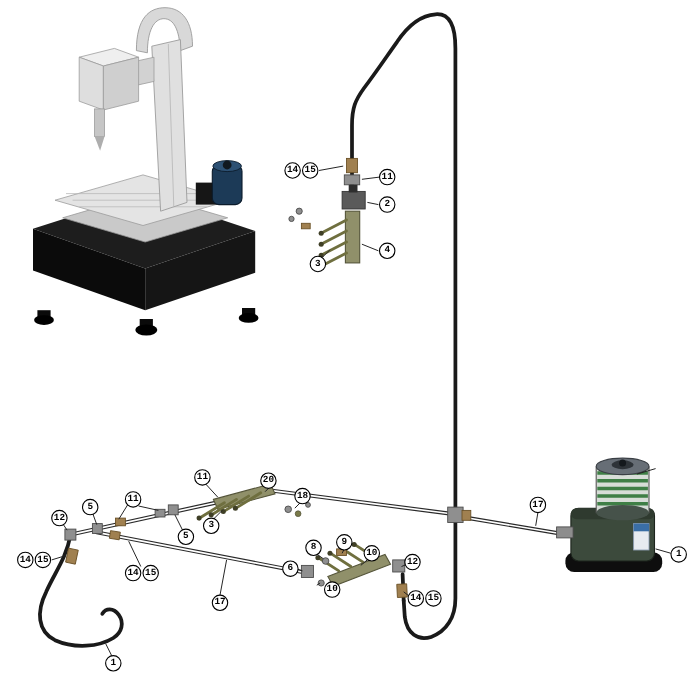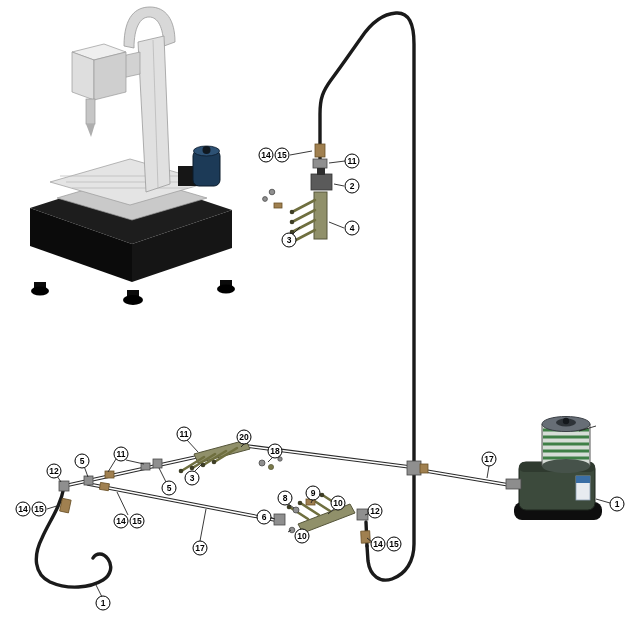--- a/index.html
+++ b/index.html
@@ -4,21 +4,21 @@
 <style>
   :root{
     --bg:#ffffff; --tube:#1a1a1a; --callout-border:#000000;
     --manifold:#90906a; --nozzle:#6f6f3f; --brass:#a08050; --steel:#8f8f8f;
     --pump:#3c4a3c; --stripe:#3f7f46; --machine-base:#151515;
     --machine-gray:#dedede; --motor:#1c3a57;
   }
   html,body{margin:0;padding:0;background:#fff;}
   .stage{
     position:relative;width:630px;height:620px;background:var(--bg);
-    overflow:hidden;font-family:Liberation Sans, sans-serif;
+    overflow:hidden;font-family:Liberation Mono, monospace;
   }
   .stage svg{position:absolute;left:0;top:0;}
   .callout-layer{position:absolute;left:0;top:0;width:100%;height:100%;}
   .callout{
     position:absolute;width:15px;height:15px;box-sizing:border-box;
     border:1.4px solid var(--callout-border);border-radius:50%;background:#fff;
     display:flex;align-items:center;justify-content:center;
     font-size:8.5px;font-weight:bold;color:#000;line-height:1;
     transform:translate(-50%,-50%);
   }

